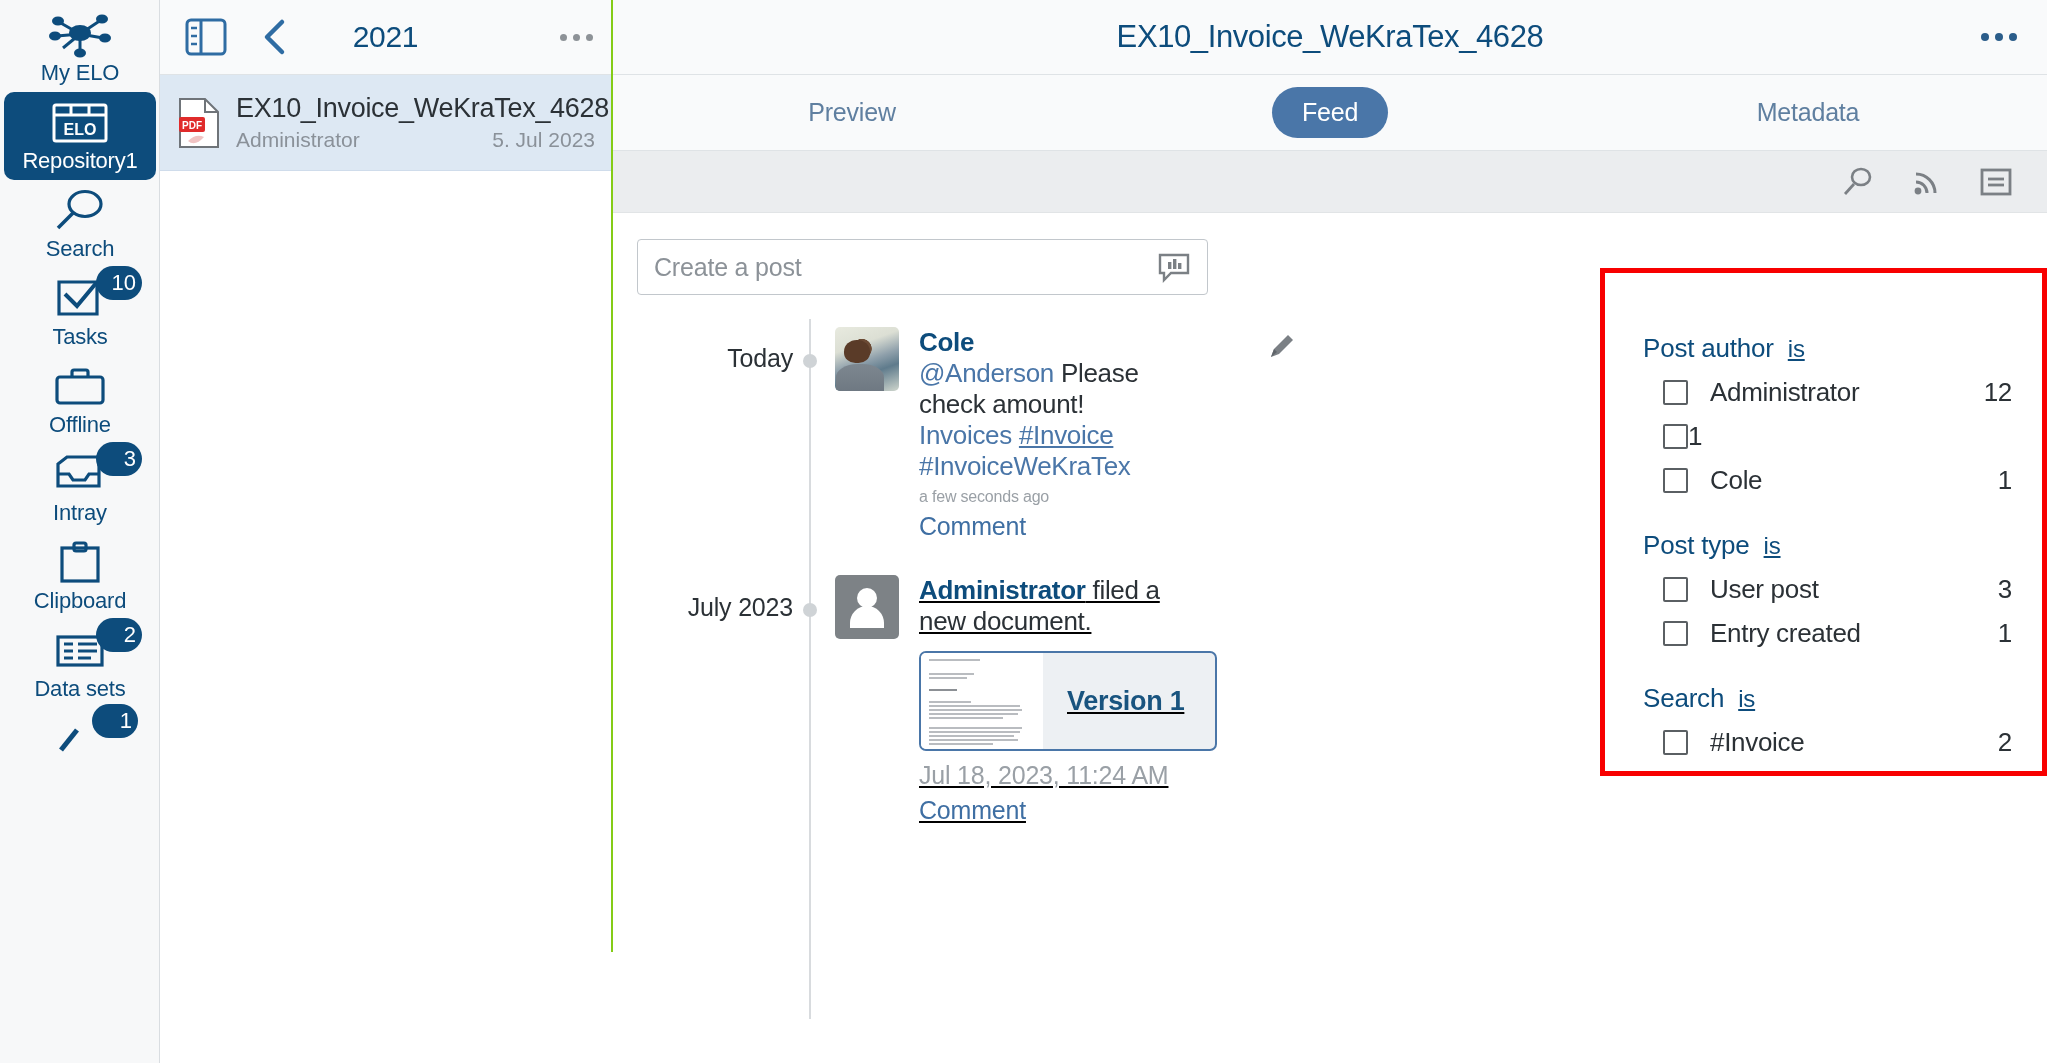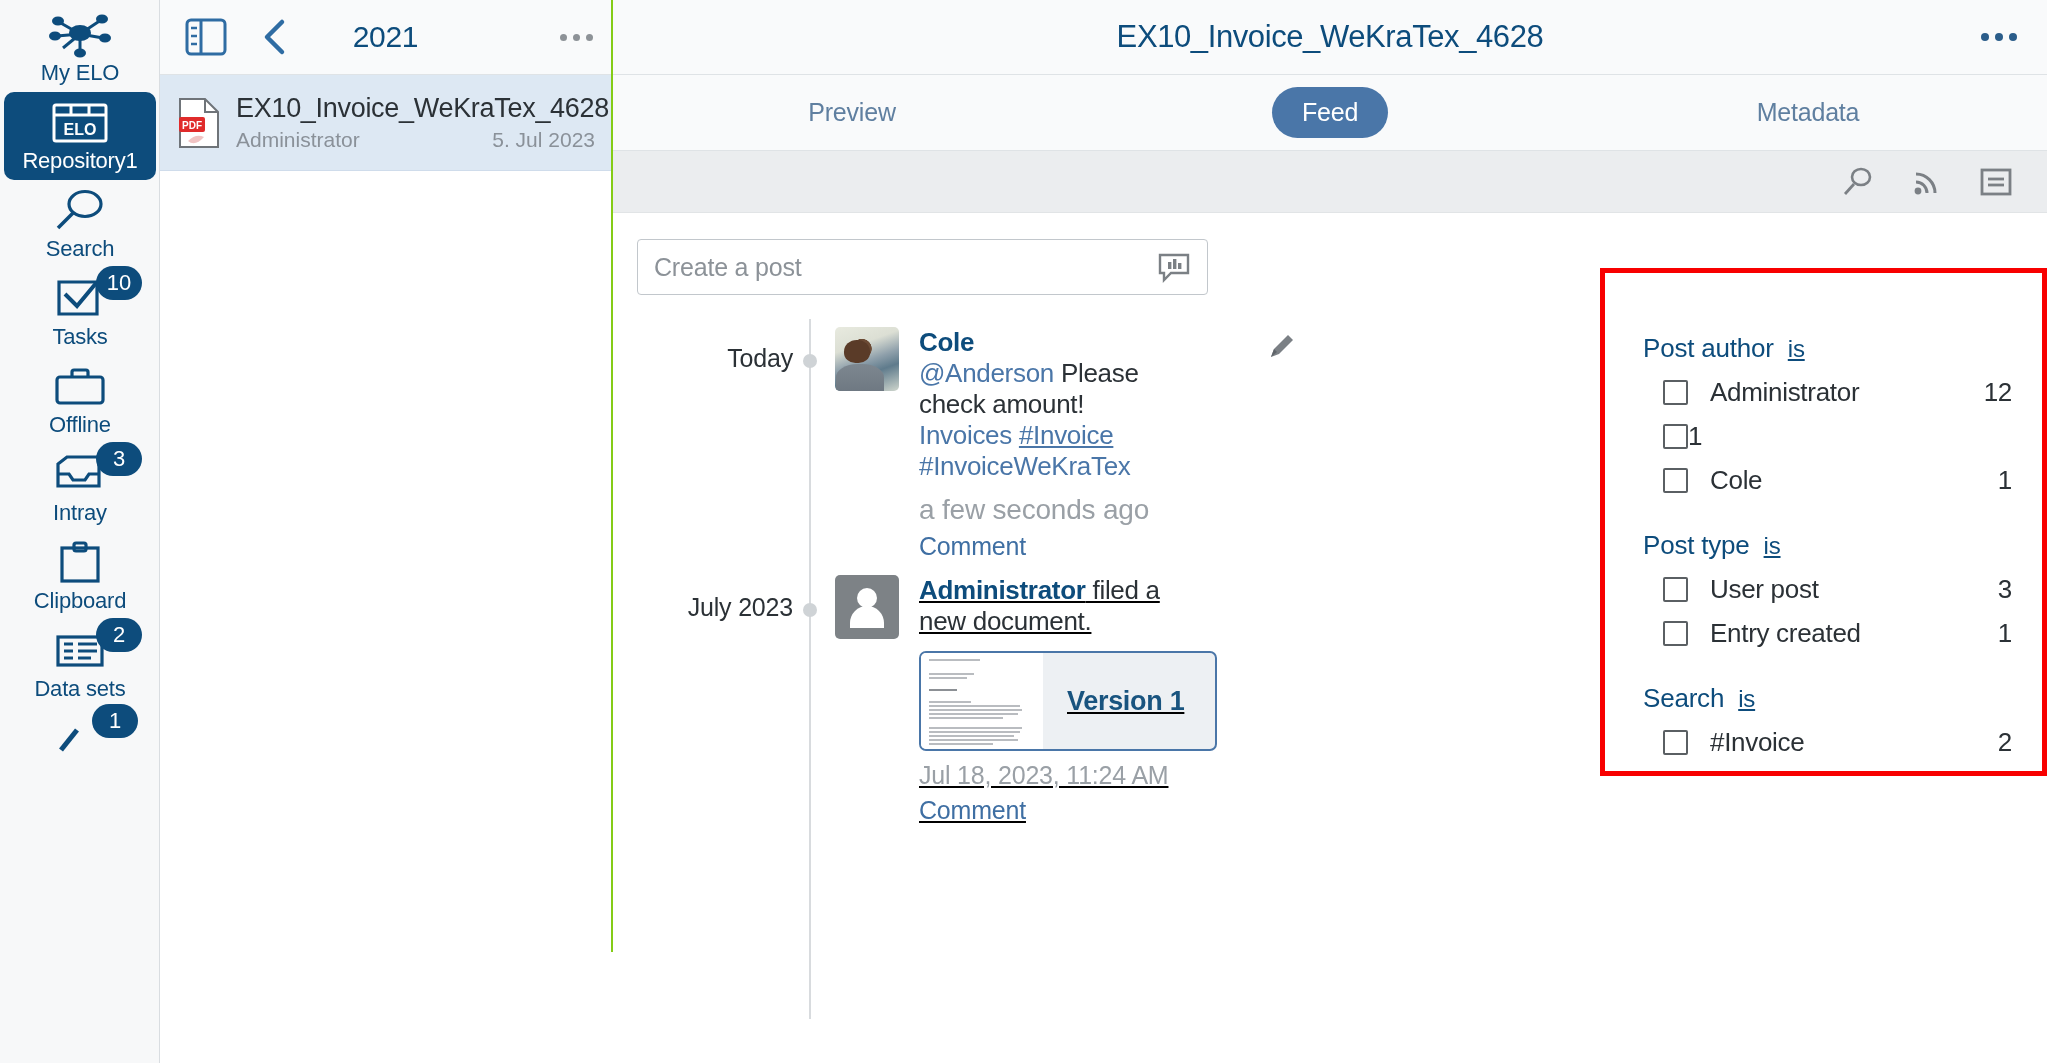--- a/index.html
+++ b/index.html
@@ -38,21 +38,21 @@
   .rail-item.active {
     background: #0d4c7c; border-radius: 10px; color: #ffffff;
   }
   .rail-item.active .rail-label { color: #ffffff; }
   .rail-badge {
     position: absolute;
     right: 14px; top: -2px;
     min-width: 46px; height: 34px;
     border-radius: 17px;
     background: #0d4c7c; color: #fff;
-    font-size: 22px; line-height: 34px; text-align: center;
+    font-size: 22px; line-height: 34px; text-align: right;
     padding: 0 6px;
   }
 
   
   #listcol {
     width: 453px; flex: 0 0 453px; height: 952px;
     background: #ffffff;
     border-right: 2px solid #84cc16;
     display: flex; flex-direction: column;
   }
@@ -148,21 +148,21 @@
     position: absolute; left: 0; top: 0; width: 64px; height: 64px;
     border-radius: 5px; overflow: hidden;
   }
   .post .body { margin-left: 84px; width: 258px; }
   .author { font-size: 26px; color: #0d4c7c; font-weight: bold; letter-spacing: -0.3px; }
   .ptext { font-size: 26px; color: #2b3136; line-height: 31px; letter-spacing: -0.3px; }
   .ptext .mention { color: #4a76a8; }
   .ptext .link { color: #4a76a8; }
   .ptext .tag { color: #4a76a8; text-decoration: underline; }
   .ptext .tag2 { color: #4a76a8; }
-  .ago { font-size: 28px; color: #9aa0a6; margin-top: 12px; letter-spacing: -0.2px; }
+  .ago { font-size: 16px; color: #9aa0a6; margin-top: 6px; letter-spacing: -0.2px; }
   .comment-link { font-size: 25px; color: #3f6fa3; margin-top: 6px; cursor: pointer; letter-spacing: -0.2px; }
   .edit-pencil { position: absolute; right: -120px; top: 4px; cursor: pointer; }
 
   .version-card {
     margin-top: 14px; width: 298px; height: 100px;
     border: 2px solid #4a76a8; border-radius: 7px;
     background: #edf0f3; display: flex; align-items: stretch; overflow: hidden;
     cursor: pointer;
   }
   .version-thumb {

